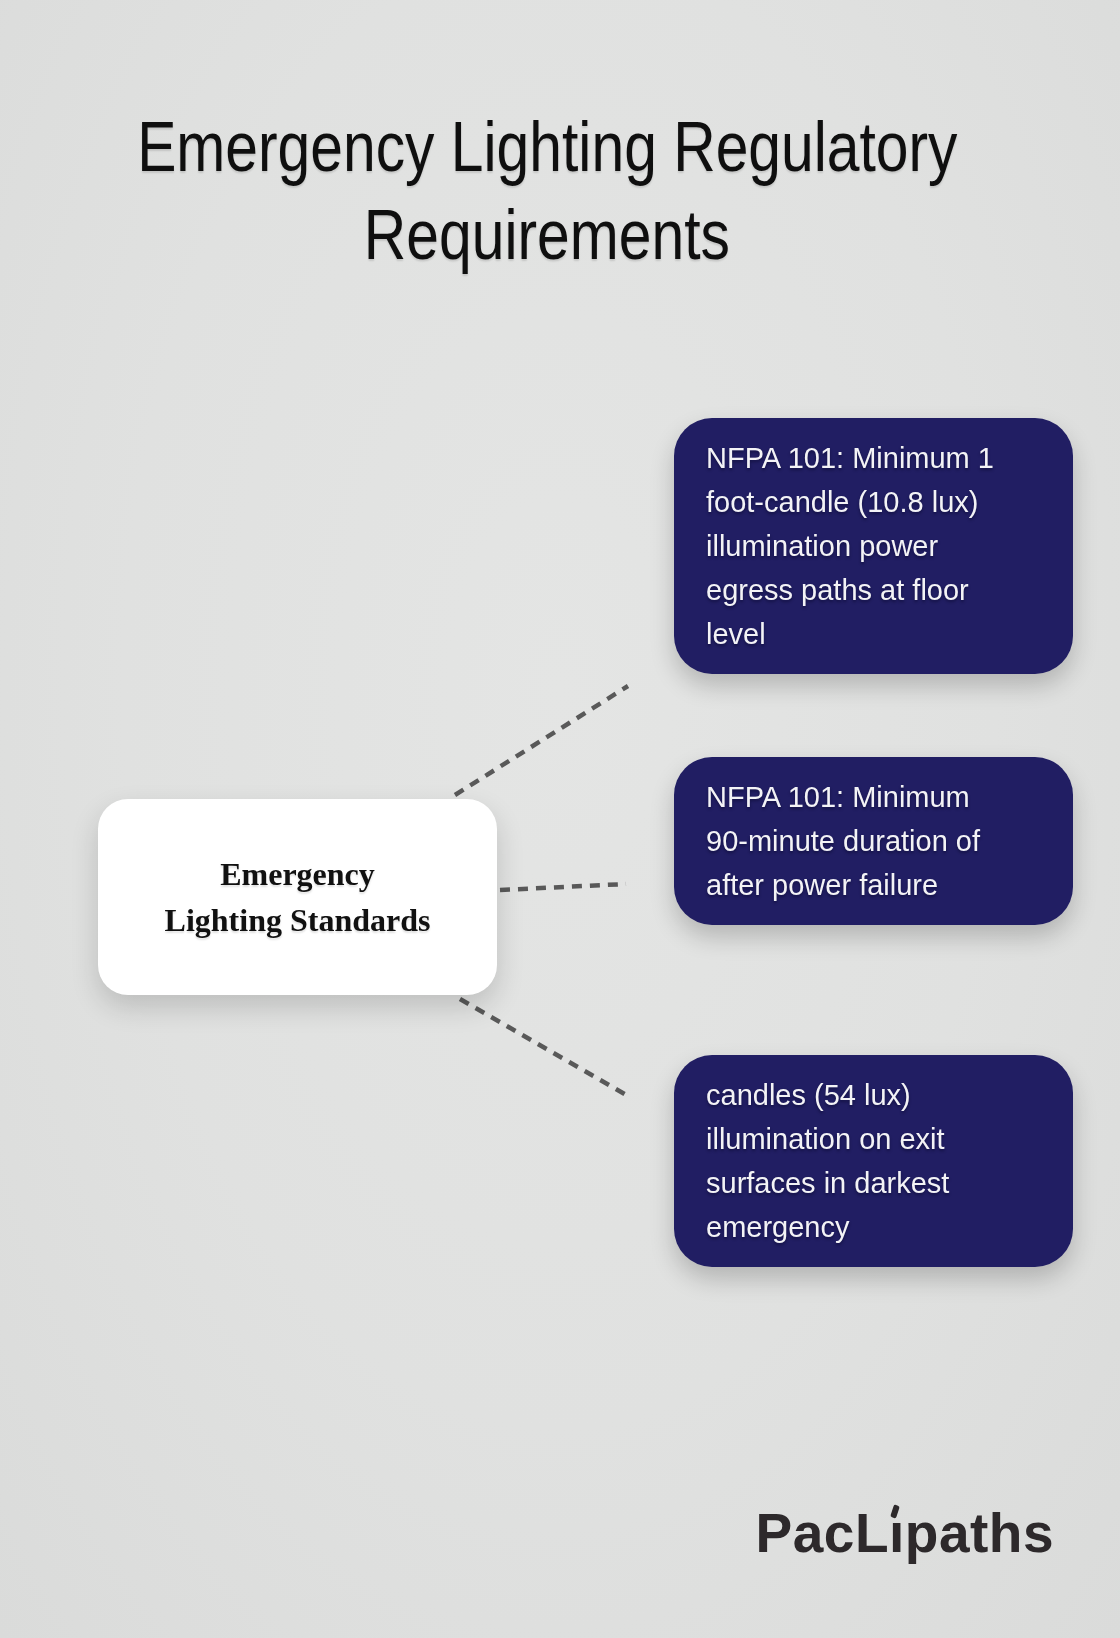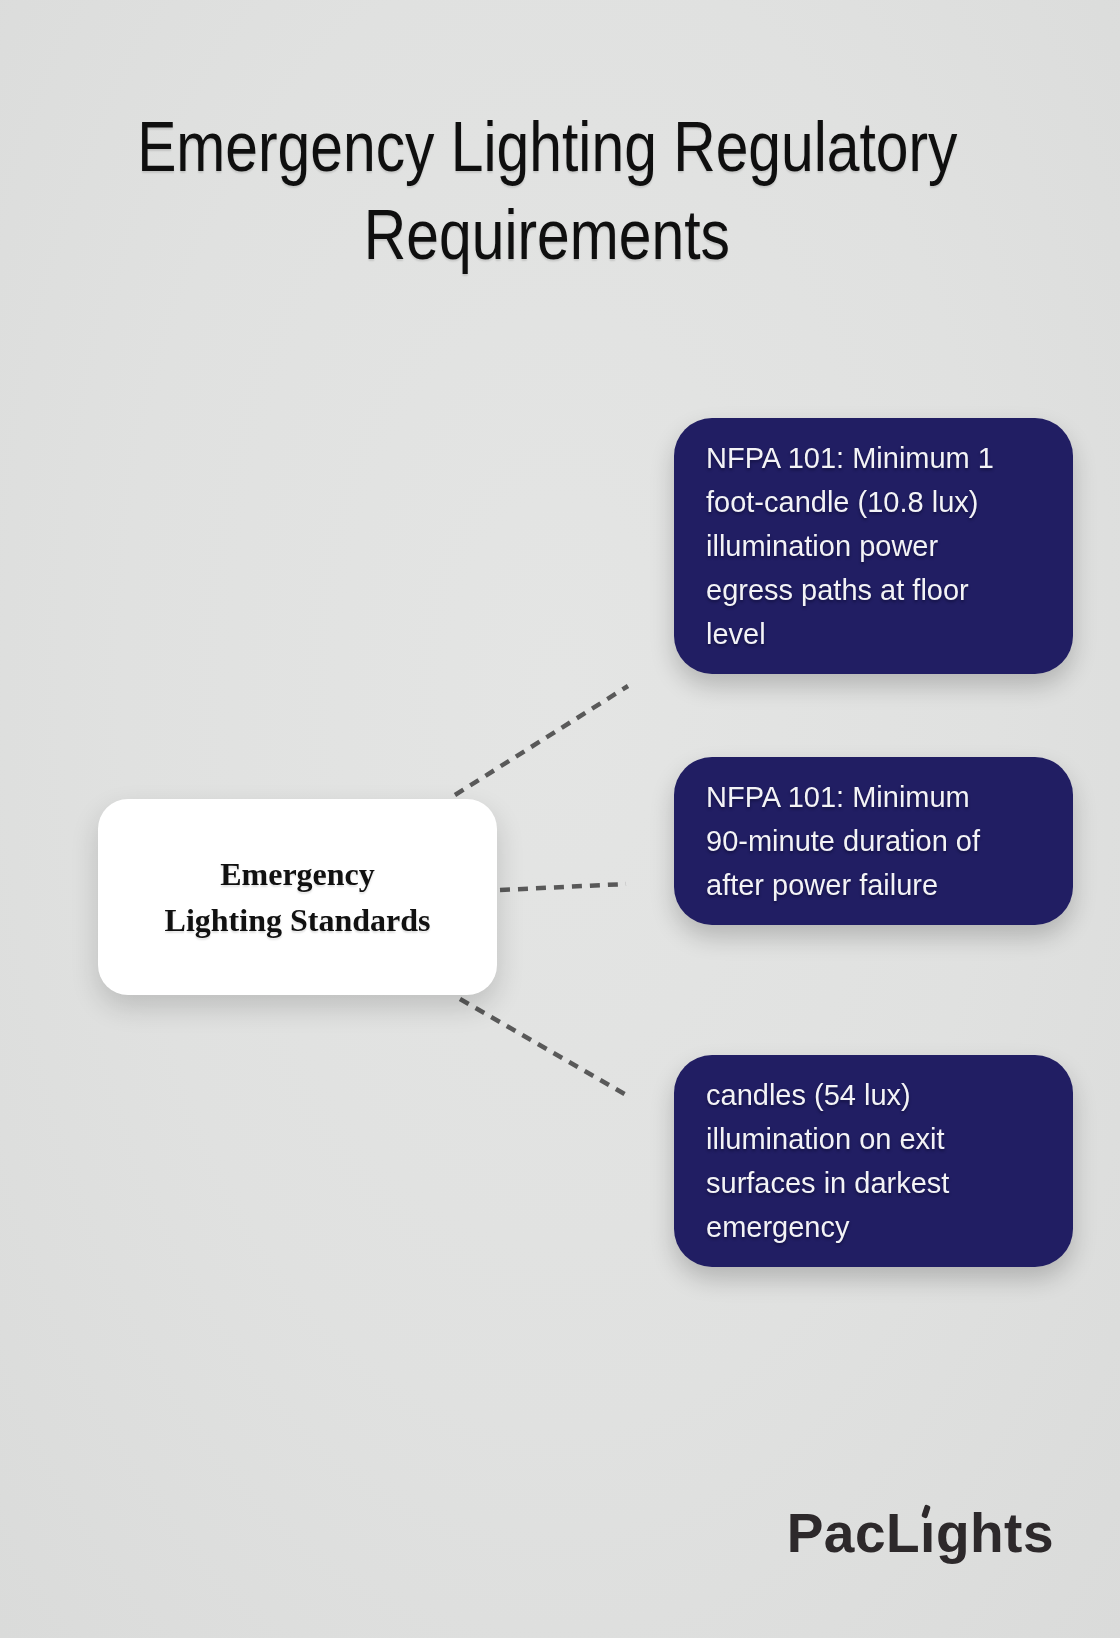--- a/index.html
+++ b/index.html
@@ -165,15 +165,15 @@
     <div class="card-line">after power failure</div>
   </section>
 
   <section class="card card-3">
     <div class="card-line">candles (54 lux)</div>
     <div class="card-line">illumination on exit</div>
     <div class="card-line">surfaces in darkest</div>
     <div class="card-line">emergency</div>
   </section>
 
-  <div class="logo"><span>PacL</span><span class="iwrap"><span class="tittle"></span><span>ı</span></span><span>ghts</span></div>
+  <div class="logo"><span>PacL</span><span class="iwrap"><span class="tittle"></span><span>ı</span></span><span>paths</span></div>
 
 </div>
 
 </body></html>

